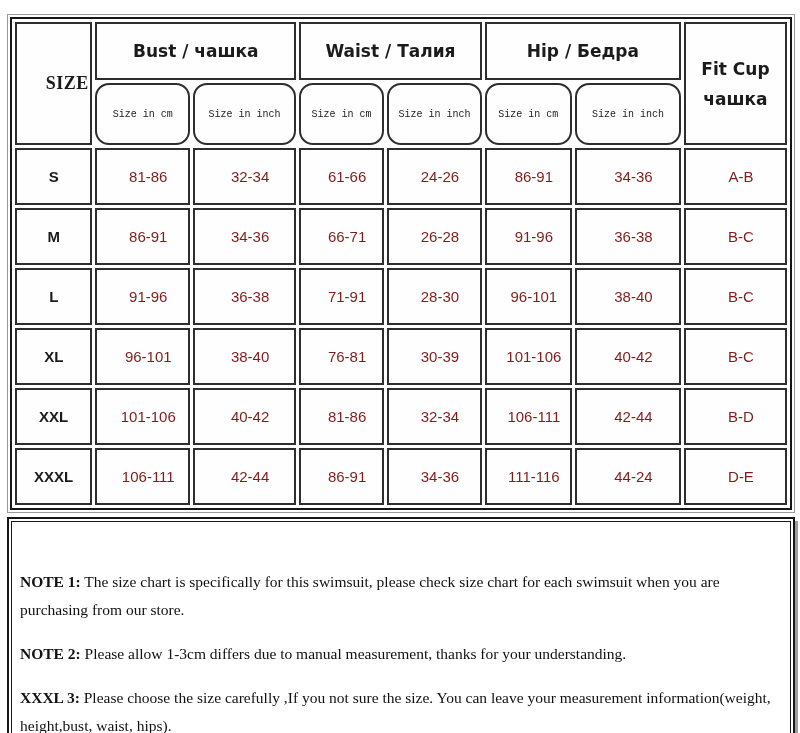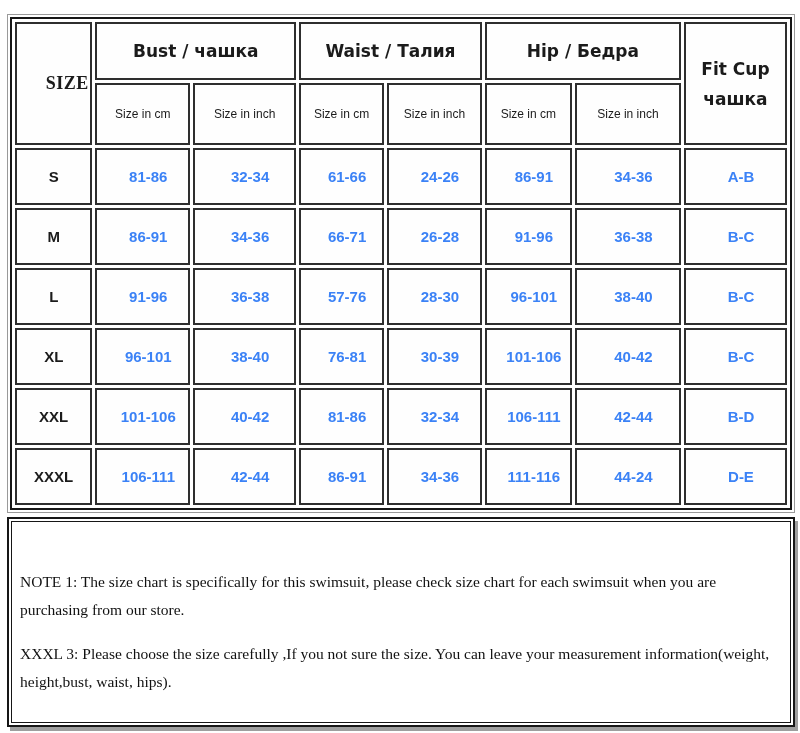--- a/index.html
+++ b/index.html
@@ -46,39 +46,40 @@
   }
   td.cell-group {
     background: #f7a326;
     font-family: "DejaVu Sans", sans-serif;
     font-weight: 600;
     font-size: 17px;
     height: 52px;
   }
   td.cell-sub {
     background: #25d4d6;
-    font-family: Liberation Sans, sans-serif;
-    font-size: 12px;
+    font-family: Liberation Mono, monospace;
+    font-size: 10px;
     height: 56px;
+    border-radius: 14px;
   }
   td.cell-fitcup {
     background: #25d4d6;
     font-family: "DejaVu Sans", sans-serif;
     font-weight: 600;
     font-size: 17px;
     line-height: 30px;
   }
   tr.data-row td { height: 51px; font-size: 15px; }
   td.cell-size {
     font-weight: bold;
     font-size: 15px;
   }
   td.cell-value, td.cell-cup {
-    font-weight: bold;
-    color: #3b82f6;
+    font-weight: normal;
+    color: #7f1d1d;
     padding-left: 12px;
   }
   
   .notes-box {
     margin-top: 4px;
     border: 2px solid #161616;
     padding: 2px;
     box-shadow: 3px 4px 0 #9e9e9e;
   }
   .notes-inner {
@@ -86,21 +87,21 @@
     padding: 46px 14px 26px 8px;
     font-family: "Liberation Serif", serif;
     font-size: 15.5px;
     line-height: 28px;
     color: #111;
   }
   .notes-inner p {
     margin: 0 0 16px 0;
   }
   .notes-inner p:last-child { margin-bottom: 0; }
-  .note-label { font-weight: normal; text-align: right; }
+  .note-label { font-weight: bold; text-align: right; }
 </style>
 </head>
 <body>
 
 <div class="page">
 
   <div class="table-frame">
     <table class="size-table">
       <colgroup>
         <col style="width:10.3%">
@@ -149,21 +150,21 @@
           <td class="cell-value">66-71</td>
           <td class="cell-value">26-28</td>
           <td class="cell-value">91-96</td>
           <td class="cell-value">36-38</td>
           <td class="cell-cup">B-C</td>
         </tr>
         <tr class="data-row">
           <td class="cell-size">L</td>
           <td class="cell-value">91-96</td>
           <td class="cell-value">36-38</td>
-          <td class="cell-value">57-76</td>
+          <td class="cell-value">71-91</td>
           <td class="cell-value">28-30</td>
           <td class="cell-value">96-101</td>
           <td class="cell-value">38-40</td>
           <td class="cell-cup">B-C</td>
         </tr>
         <tr class="data-row">
           <td class="cell-size">XL</td>
           <td class="cell-value">96-101</td>
           <td class="cell-value">38-40</td>
           <td class="cell-value">76-81</td>
@@ -192,17 +193,18 @@
           <td class="cell-value">44-24</td>
           <td class="cell-cup">D-E</td>
         </tr>
       </tbody>
     </table>
   </div>
 
   <div class="notes-box">
     <div class="notes-inner">
       <p><span class="note-label">NOTE 1:</span><span> The size chart is specifically for this swimsuit, please check size chart for each swimsuit when you are purchasing from our store.</span></p>
+      <p><span class="note-label">NOTE 2:</span><span> Please allow 1-3cm differs due to manual measurement, thanks for your understanding.</span></p>
       <p><span class="note-label">XXXL 3:</span><span> Please choose the size carefully ,If you not sure the size. You can leave your measurement information(weight, height,bust, waist, hips).</span></p>
     </div>
   </div>
 
 </div>
 
 </body></html>

